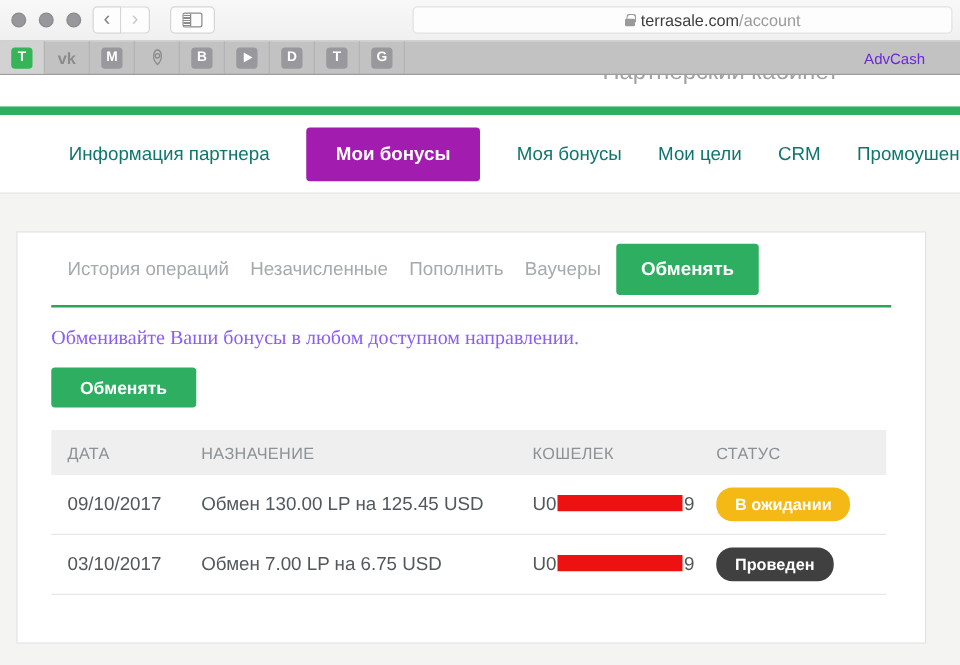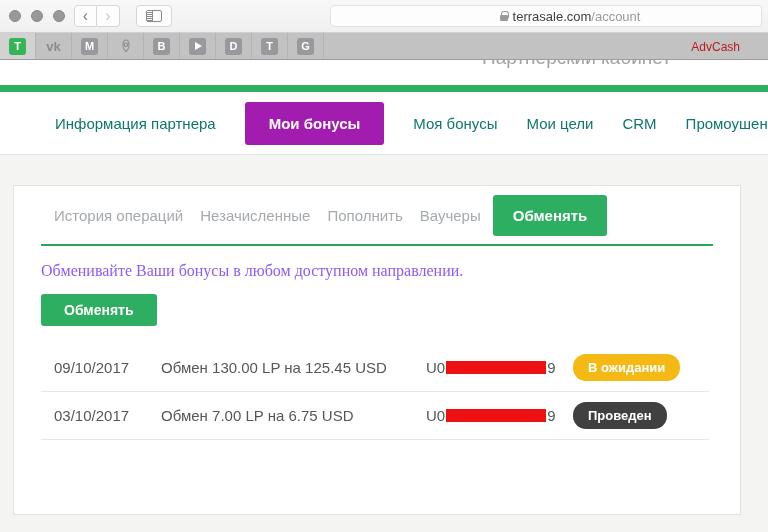--- a/index.html
+++ b/index.html
@@ -35,21 +35,21 @@
     display:flex; align-items:stretch; position:relative; }
   .bm-seg { width:36px; display:flex; align-items:center; justify-content:center;
     border-right:1px solid #b4b4b4; }
   .bm-seg.active { background:#d2d2d2; }
   .fav { width:17px; height:17px; border-radius:3px; background:#98989d; color:#fff;
     font-size:11px; font-weight:bold; display:flex; align-items:center; justify-content:center; }
   .fav.green { background:#35b558; }
   .fav.bare { background:none; color:#8b8b8b; font-size:13px; font-weight:bold; }
   .fav .play { width:0; height:0; border-left:7px solid #fff; border-top:4px solid transparent; border-bottom:4px solid transparent; margin-left:2px; }
   .advcash { position:absolute; right:28px; top:0; height:27px; display:flex; align-items:center;
-    font-size:12px; color:#b91c1c; }
+    font-size:12px; color:#6d28d9; }
 
   
   .masthead { height:25px; background:#fff; overflow:hidden; position:relative; }
   .masthead span { position:absolute; left:482px; top:-13px; font-size:19px; color:#a2a2a2; white-space:nowrap; }
   .greenbar { height:7px; background:#2eae60; }
 
   .mainnav { height:63px; background:#fff; border-bottom:1px solid #e2e2e2;
     display:flex; align-items:center; padding-left:55px; gap:29px; white-space:nowrap; overflow:hidden; }
   .mn-item { font-size:15px; color:#0f766e; cursor:default; }
   .mn-item.active { background:#a21caf; color:#fff; font-weight:bold; padding:13px 24px; border-radius:3px; }
@@ -158,20 +158,26 @@
       <span class="st-item">Незачисленные</span>
       <span class="st-item">Пополнить</span>
       <span class="st-item">Ваучеры</span>
       <span class="st-item active">Обменять</span>
     </div>
 
     <div class="desc">Обменивайте Ваши бонусы в любом доступном направлении.</div>
     <button class="xchg-btn">Обменять</button>
 
     <div class="table">
+      <div class="trow thead">
+        <span class="cell">ДАТА</span>
+        <span class="cell">НАЗНАЧЕНИЕ</span>
+        <span class="cell">КОШЕЛЕК</span>
+        <span class="cell">СТАТУС</span>
+      </div>
 
       <div class="trow tbody-row">
         <span class="cell">09/10/2017</span>
         <span class="cell">Обмен 130.00 LP на 125.45 USD</span>
         <span class="cell"><span>U0</span><span class="redact"></span><span>9</span></span>
         <span class="cell"><span class="badge pending">В ожидании</span></span>
       </div>
 
       <div class="trow tbody-row">
         <span class="cell">03/10/2017</span>

